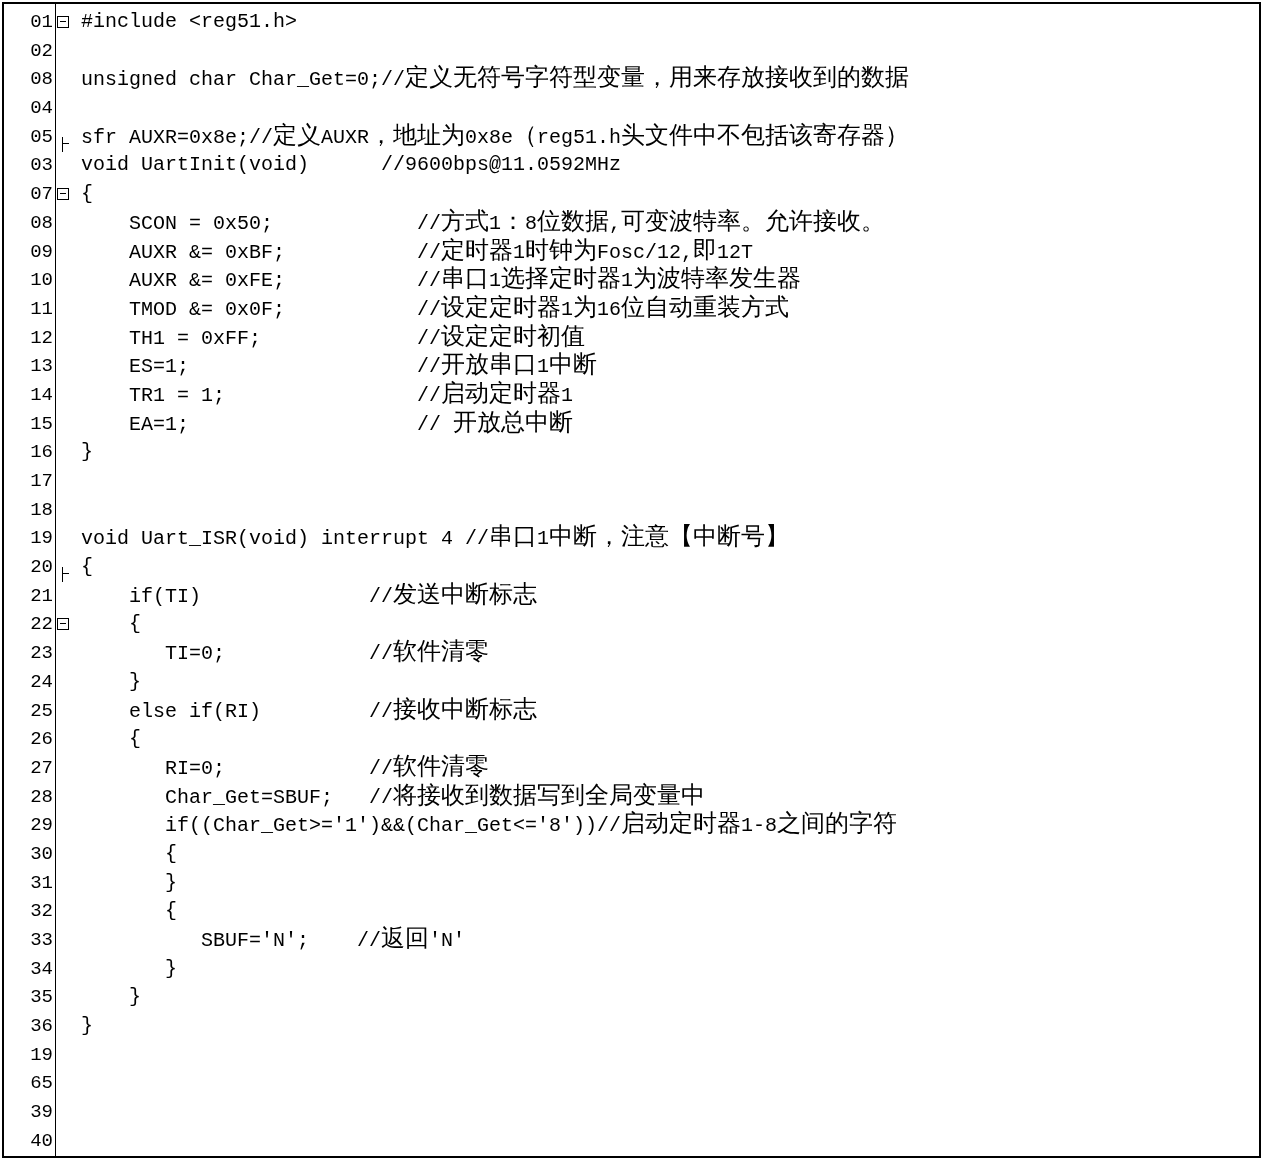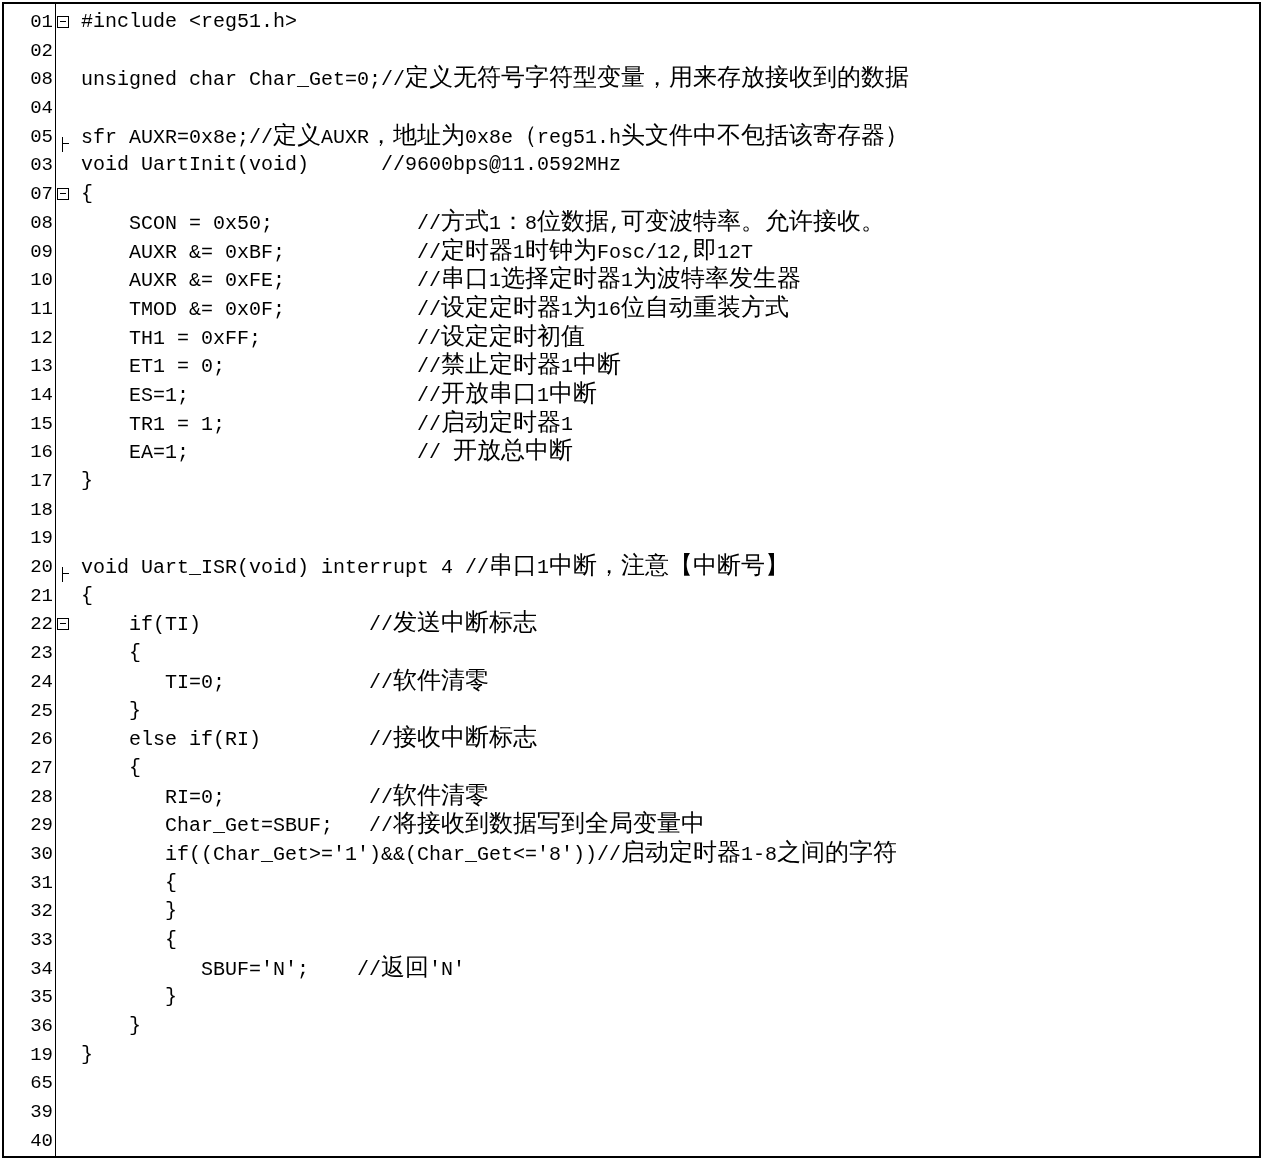--- a/index.html
+++ b/index.html
@@ -229,21 +229,20 @@
         <div class="code-row">unsigned char Char_Get=0;//<span class="cjk">定义无符号字符型变量，用来存放接收到的数据</span></div>
         <div class="code-row">&nbsp;</div>
         <div class="code-row">sfr AUXR=0x8e;//<span class="cjk">定义</span>AUXR<span class="cjk">，地址为</span>0x8e<span class="cjk">（</span>reg51.h<span class="cjk">头文件中不包括该寄存器）</span></div>
         <div class="code-row">void UartInit(void)      //9600bps@11.0592MHz</div>
         <div class="code-row">{</div>
         <div class="code-row">    SCON = 0x50;            //<span class="cjk">方式</span>1<span class="cjk">：</span>8<span class="cjk">位数据</span>,<span class="cjk">可变波特率。允许接收。</span></div>
         <div class="code-row">    AUXR &amp;= 0xBF;           //<span class="cjk">定时器</span>1<span class="cjk">时钟为</span>Fosc/12,<span class="cjk">即</span>12T</div>
         <div class="code-row">    AUXR &amp;= 0xFE;           //<span class="cjk">串口</span>1<span class="cjk">选择定时器</span>1<span class="cjk">为波特率发生器</span></div>
         <div class="code-row">    TMOD &amp;= 0x0F;           //<span class="cjk">设定定时器</span>1<span class="cjk">为</span>16<span class="cjk">位自动重装方式</span></div>
         <div class="code-row">    TH1 = 0xFF;             //<span class="cjk">设定定时初值</span></div>
-        <div class="code-row">    ET1 = 0;                //<span class="cjk">禁止定时器</span>1<span class="cjk">中断</span></div>
         <div class="code-row">    ES=1;                   //<span class="cjk">开放串口</span>1<span class="cjk">中断</span></div>
         <div class="code-row">    TR1 = 1;                //<span class="cjk">启动定时器</span>1</div>
         <div class="code-row">    EA=1;                   // <span class="cjk">开放总中断</span></div>
         <div class="code-row">}</div>
         <div class="code-row">&nbsp;</div>
         <div class="code-row">&nbsp;</div>
         <div class="code-row">void Uart_ISR(void) interrupt 4 //<span class="cjk">串口</span>1<span class="cjk">中断，注意【中断号】</span></div>
         <div class="code-row">{</div>
         <div class="code-row">    if(TI)              //<span class="cjk">发送中断标志</span></div>
         <div class="code-row">    {</div>

